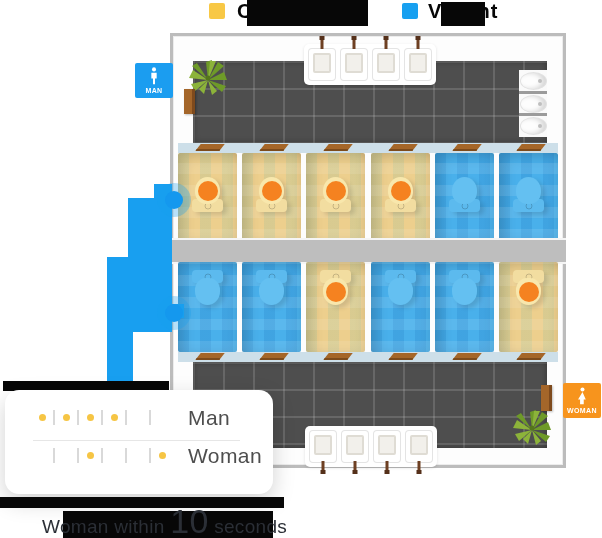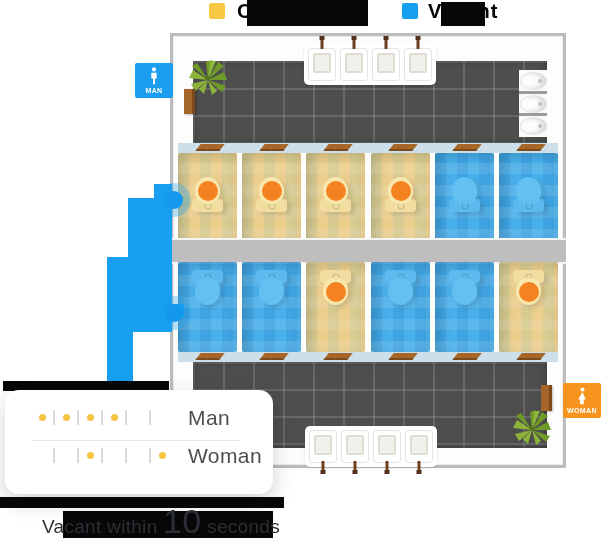--- a/index.html
+++ b/index.html
@@ -422,18 +422,18 @@
         <div class="slot">
           <span class="occ-dot" style="background: rgb(246, 197, 68);"></span>
         </div>
       </div>
     <div class="row-label" style="top:54px;">Woman</div>
   </div>
 
   <div class="glitch" style="left:0;top:497px;width:284px;height:11px;z-index:6;"></div>
   <div class="glitch" style="left:63px;top:511px;width:210px;height:27px;z-index:6;"></div>
   <div class="footer-text">
-    <span>Vacant within</span>
+    <span>Woman within</span>
     <span class="num">10</span>
     <span>seconds</span>
   </div>
 
 </div>
 
 </body></html>

